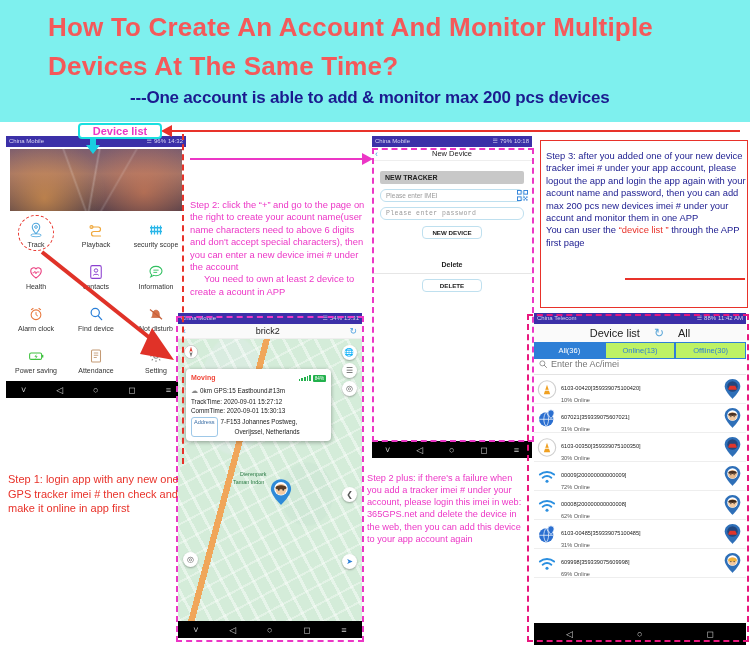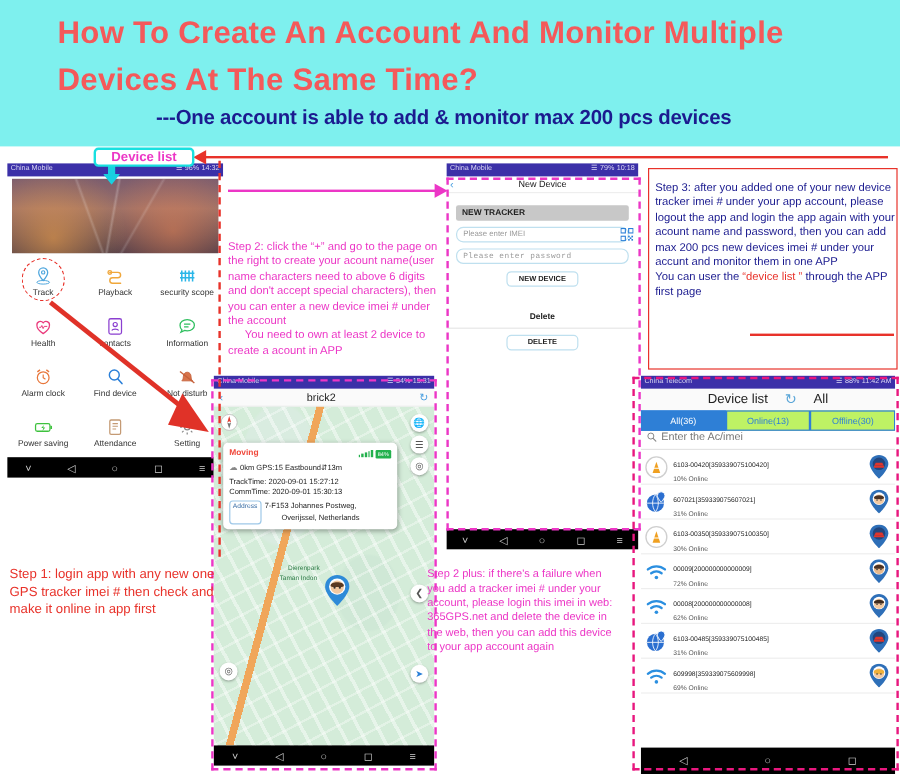--- a/index.html
+++ b/index.html
@@ -201,21 +201,21 @@
   #phone4 .row .sub { font-size:5.6px; color:#555; margin-top:3px; }
   .dev-ico { width:20px; height:19px; flex:0 0 20px; }
   .pin-av { width:17px; height:20px; flex:0 0 17px; }
 
   
   .note { position:absolute; font-weight:normal; line-height:1.32; }
   #note-step2 { left:190px; top:163px; width:180px; font-size:9.4px; color:#ec36c6;margin-top:36px; }
   #note-step3 { left:546px; top:150px; width:202px; font-size:9.4px; color:#1b1b8f; }
   #note-step3 .hl { color:#e8322a; }
   #note-step1 { left:8px; top:472px; width:175px; font-size:11px; color:#e8322a; }
-  #note-step2plus { left:356px; top:472px; width:158px; font-size:9.2px; color:#ec36c6; }
+  #note-step2plus { left:367px; top:472px; width:158px; font-size:9.2px; color:#ec36c6; }
 
   .devlist-label {
     position:absolute; left:78px; top:123px; width:84px; height:16px;
     border:2px solid #18e0e0; border-radius:4px; background:#fff;
     color:#ec36c6; font-size:11px; font-weight:bold;
     display:flex; align-items:center; justify-content:center;
   }
 
   
   .box-pink { position:absolute; border:2px dashed #ec36c6; }

